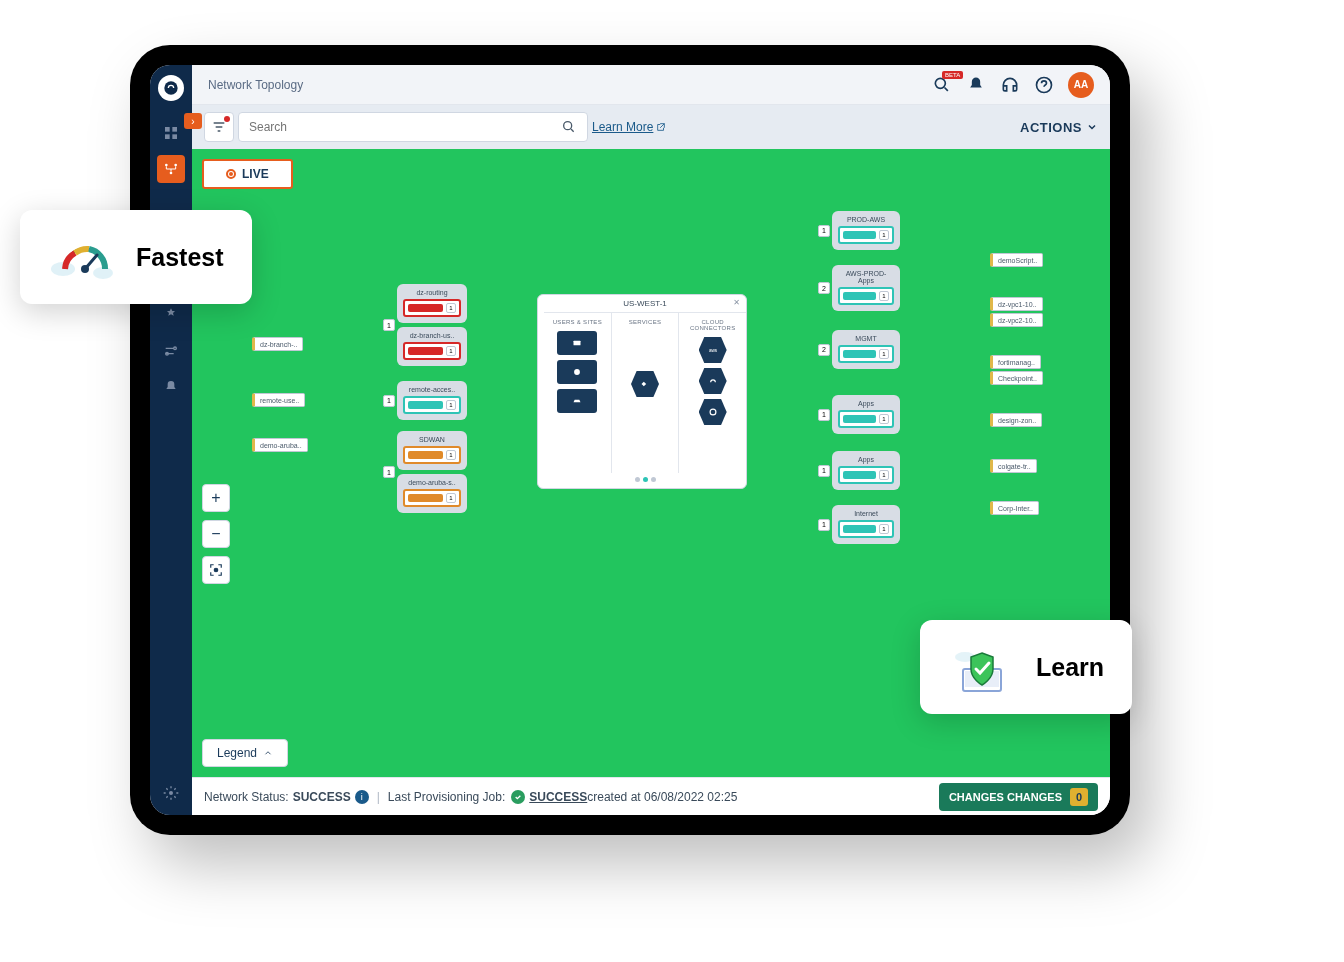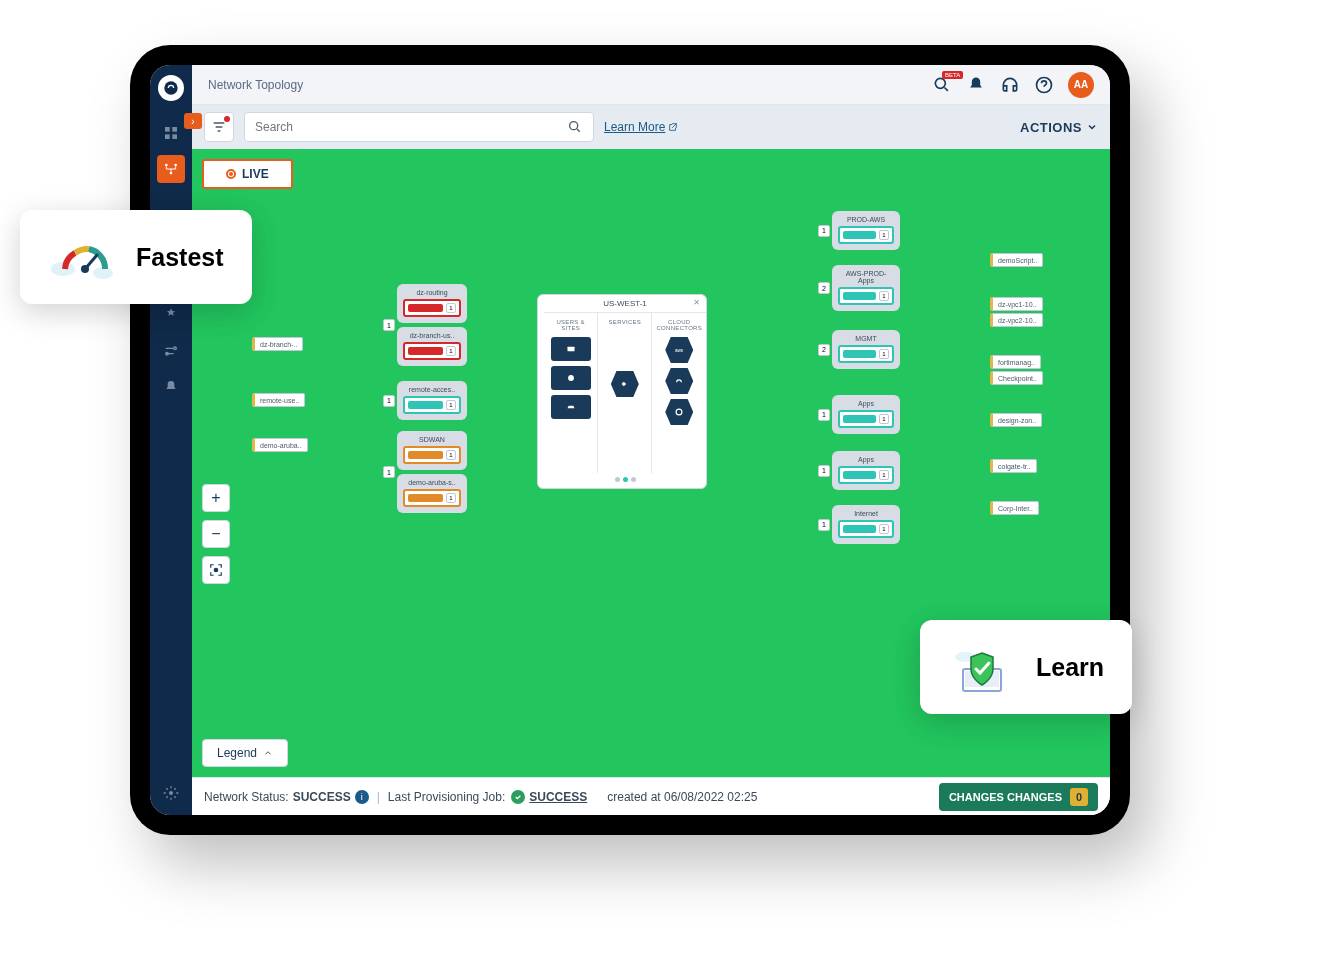--- a/index.html
+++ b/index.html
@@ -70,21 +70,21 @@
 .topbar-right { margin-left: auto; display: flex; align-items: center; gap: 14px; }
 .topbar-icon { width: 20px; height: 20px; display: flex; align-items: center; justify-content: center; color: #1a3a5a; cursor: pointer; position: relative; }
 .beta-badge { position: absolute; top: -4px; left: 10px; background: #d62828; color: #fff; font-size: 6px; padding: 1px 3px; border-radius: 2px; }
 .avatar { width: 26px; height: 26px; background: #e65d1e; border-radius: 50%; display: flex; align-items: center; justify-content: center; color: #fff; font-size: 10px; font-weight: 700; }
 
 .toolbar {
   height: 44px;
   background: #e6ebf2;
   display: flex; align-items: center;
   padding: 0 12px;
-  gap: 10px;
+  gap: 4px;
 }
 .filter-btn { width: 30px; height: 30px; background: #fff; border: 1px solid #d0d7e2; border-radius: 4px; display: flex; align-items: center; justify-content: center; position: relative; cursor: pointer; }
 .filter-dot { position: absolute; top: 3px; right: 3px; width: 6px; height: 6px; background: #d62828; border-radius: 50%; }
 .search-box { flex: 0 0 350px; height: 30px; background: #fff; border: 1px solid #d0d7e2; border-radius: 4px; display: flex; align-items: center; padding: 0 10px; }
 .search-box input { border: none; outline: none; flex: 1; font-size: 12px; }
 .learn-more { color: #1a5a8a; font-size: 12px; text-decoration: underline; cursor: pointer; display: flex; align-items: center; gap: 3px; }
 .toolbar-spacer { flex: 1; }
 .actions-btn { color: #1a3a5a; font-size: 13px; font-weight: 700; letter-spacing: 0.5px; cursor: pointer; display: flex; align-items: center; gap: 4px; }
 
 .canvas-wrap { flex: 1; position: relative; background: #22c55e; }
@@ -106,21 +106,21 @@
 .node-inner.orange { border-color: #e08a2a; }
 .node-inner.red { border-color: #d62828; }
 .node-bar { flex: 1; height: 8px; background: #2ec4b6; border-radius: 2px; }
 .node-bar.orange { background: #e08a2a; }
 .node-bar.red { background: #d62828; }
 .node-num { width: 10px; height: 10px; background: #fff; border: 1px solid #c0c8d4; border-radius: 2px; font-size: 6px; display: flex; align-items: center; justify-content: center; }
 .badge-left { position: absolute; left: -14px; top: 50%; transform: translateY(-50%); width: 12px; height: 12px; background: #fff; border: 1px solid #c0c8d4; border-radius: 2px; font-size: 7px; display: flex; align-items: center; justify-content: center; }
 
 .tag { position: absolute; height: 14px; padding: 0 5px; background: #fff; border: 1px solid #c0c8d4; border-left: 3px solid #e0b84a; border-radius: 2px; font-size: 7px; display: flex; align-items: center; color: #4a5a6a; }
 
-.center-region { position: absolute; left: 345px; top: 145px; width: 170px; height: 195px; background: #fff; border: 1px solid #d0d7e2; border-radius: 6px; padding-left: 6px; }
+.center-region { position: absolute; left: 345px; top: 145px; width: 210px; height: 195px; background: #fff; border: 1px solid #d0d7e2; border-radius: 6px; padding-left: 6px; }
 .region-title { text-align: center; font-size: 8px; color: #3a4a5a; padding: 4px 0; border-bottom: 1px solid #e2e6ed; position: relative; }
 .region-close { position: absolute; right: 6px; top: 3px; font-size: 8px; color: #8a95a5; }
 .region-cols { display: flex; height: 160px; }
 .region-col { flex: 1; border-right: 1px solid #e2e6ed; padding: 6px 4px; }
 .region-col:last-child { border-right: none; }
 .col-title { font-size: 6px; color: #6a7585; text-align: center; margin-bottom: 6px; letter-spacing: 0.3px; }
 .svc-node { width: 40px; height: 24px; background: #1a3a5a; border-radius: 3px; margin: 0 auto 5px auto; display: flex; align-items: center; justify-content: center; }
 .svc-node.hex { width: 28px; height: 26px; clip-path: polygon(20% 0, 80% 0, 100% 50%, 80% 100%, 20% 100%, 0 50%); }
 .svc-node svg { width: 14px; height: 14px; }
 .pager { display: flex; justify-content: center; gap: 3px; padding: 4px 0; }
@@ -135,21 +135,21 @@
   padding: 0 12px;
   font-size: 12px;
   color: #3a4a5a;
 }
 .status-label { font-weight: 400; }
 .status-value { font-weight: 700; margin-left: 4px; }
 .info-icon { width: 14px; height: 14px; background: #1a5a8a; color: #fff; border-radius: 50%; display: inline-flex; align-items: center; justify-content: center; font-size: 9px; margin-left: 4px; }
 .divider { margin: 0 8px; color: #b0b8c5; }
 .check-icon { width: 14px; height: 14px; background: #2a9d5f; border-radius: 50%; display: inline-flex; align-items: center; justify-content: center; margin-right: 4px; }
 .status-link { text-decoration: underline; font-weight: 700; cursor: pointer; }
-.status-created { margin-left: 20px; }
+.status-created { margin-left: 0; }
 .statusbar-spacer { flex: 1; }
 .pending-btn { height: 28px; padding: 0 10px; background: #1a7a5a; color: #fff; border-radius: 4px; display: flex; align-items: center; gap: 8px; font-size: 11px; font-weight: 600; cursor: pointer; }
 .pending-count { background: #e0b030; color: #1a3a5a; width: 18px; height: 18px; border-radius: 3px; display: flex; align-items: center; justify-content: center; font-size: 11px; }
 
 .overlay-card { position: absolute; background: #fff; border-radius: 12px; box-shadow: 0 8px 30px rgba(0,0,0,0.18); display: flex; align-items: center; padding: 18px 28px; gap: 20px; }
 .overlay-fastest { left: 20px; top: 210px; }
 .overlay-secure { left: 920px; top: 620px; }
 .overlay-icon { width: 68px; height: 58px; display: flex; align-items: center; justify-content: center; }
 .overlay-text { font-size: 25px; font-weight: 700; color: #000; }
 

